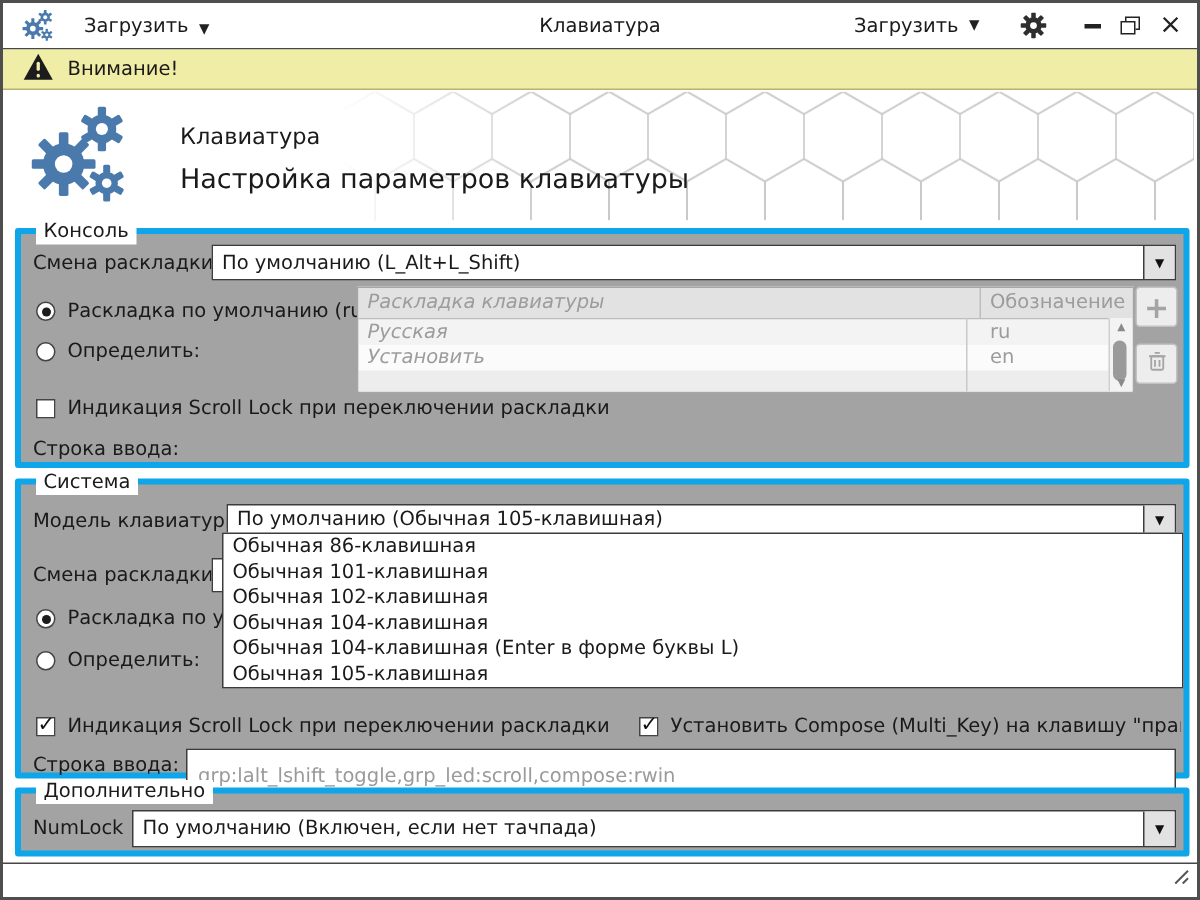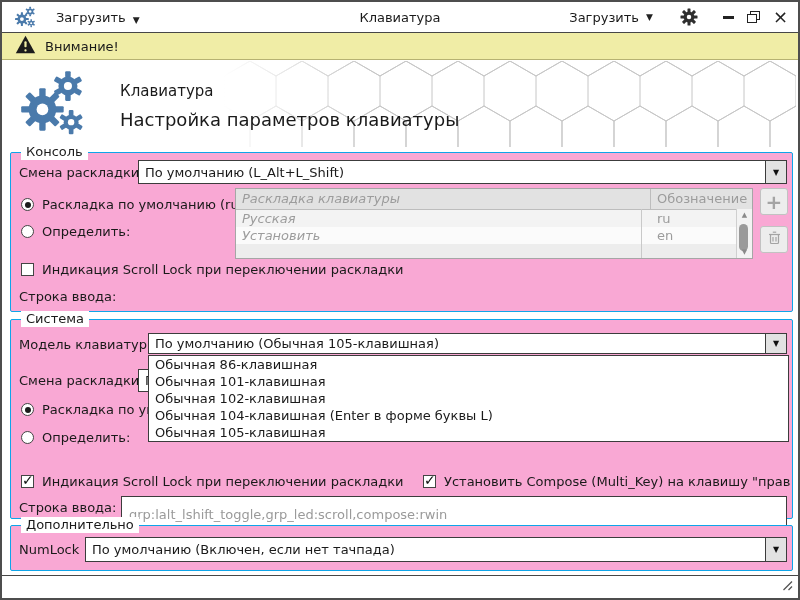--- a/index.html
+++ b/index.html
@@ -28,21 +28,21 @@
            display:flex;align-items:center;gap:9px;padding-left:13px;box-sizing:border-box;}
 
   
   .header{position:absolute;top:59px;left:0;right:0;height:86px;background:#fff;overflow:hidden;}
   .hexbg{position:absolute;right:2px;top:0;}
   .header-gears{position:absolute;left:16px;top:8px;}
   .header-title{position:absolute;left:118px;top:21px;font-size:15px;}
   .header-sub{position:absolute;left:118px;top:48px;font-size:18px;}
 
   
-  .group{position:absolute;left:8px;width:783px;box-sizing:border-box;border:1px solid #0ea5e9;border-radius:2px;background:#f9a8d4;}
+  .group{position:absolute;left:8px;width:783px;box-sizing:border-box;border:4px solid #0ea5e9;border-radius:2px;background:#a3a3a3;}
   .legend{position:absolute;top:-9px;left:10px;background:#fff;padding:0 5px;line-height:16px;}
   #g-console{top:150px;height:160px;}
   #g-system{top:317px;height:200px;}
   #g-extra{top:523px;height:46px;}
   .lbl{position:absolute;white-space:nowrap;}
 
   
   .combo{position:absolute;box-sizing:border-box;border:1px solid #3c3c3c;background:#fff;display:flex;align-items:stretch;}
   .combo .val{flex:1;padding:0 6px;white-space:nowrap;overflow:hidden;display:flex;align-items:center;}
   .combo .arrow{width:20px;border-left:1px solid #3c3c3c;background:#e2e2e2;display:flex;align-items:center;justify-content:center;font-size:8px;color:#111;}
@@ -341,20 +341,21 @@
     <span class="lbl" style="left:8px;top:180px;">Строка ввода:</span>
     <div class="tfield" style="left:110px;top:176px;right:5px;height:37px;">
       <span>grp:lalt_lshift_toggle,grp_led:scroll,compose:rwin</span>
     </div>
   </div>
 
   <div class="dropdown">
     <div class="dd-item">Обычная 86-клавишная</div>
     <div class="dd-item">Обычная 101-клавишная</div>
     <div class="dd-item">Обычная 102-клавишная</div>
+    <div class="dd-item">Обычная 104-клавишная</div>
     <div class="dd-item">Обычная 104-клавишная (Enter в форме буквы L)</div>
     <div class="dd-item">Обычная 105-клавишная</div>
   </div>
 
   <div class="group" id="g-extra">
     <span class="legend">Дополнительно</span>
     <span class="lbl" style="left:8px;top:16px;">NumLock</span>
     <div class="combo" style="left:74px;top:11px;right:5px;height:25px;">
       <span class="val">По умолчанию (Включен, если нет тачпада)</span>
       <span class="arrow">▼</span>

